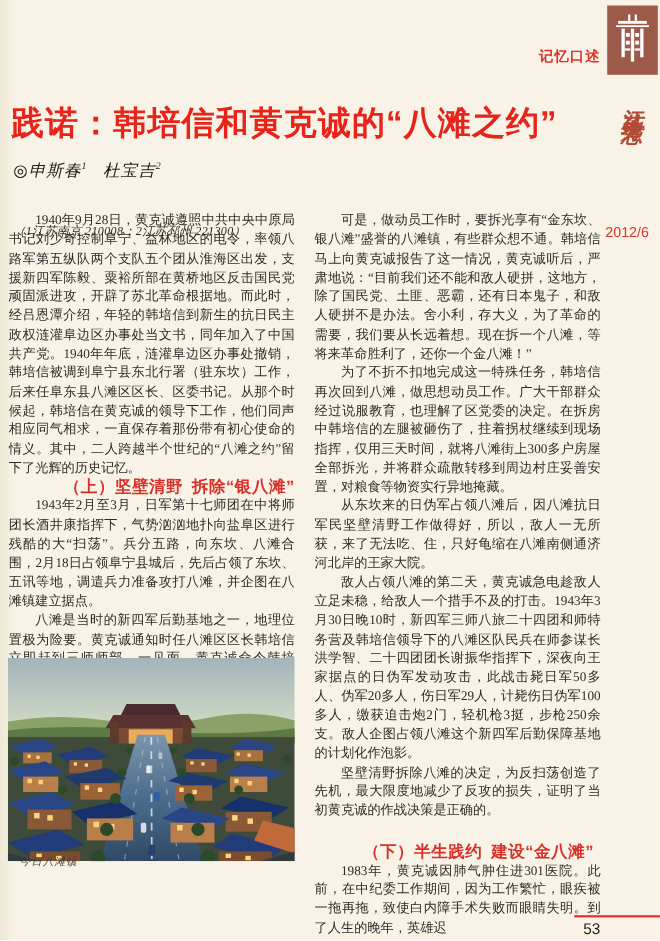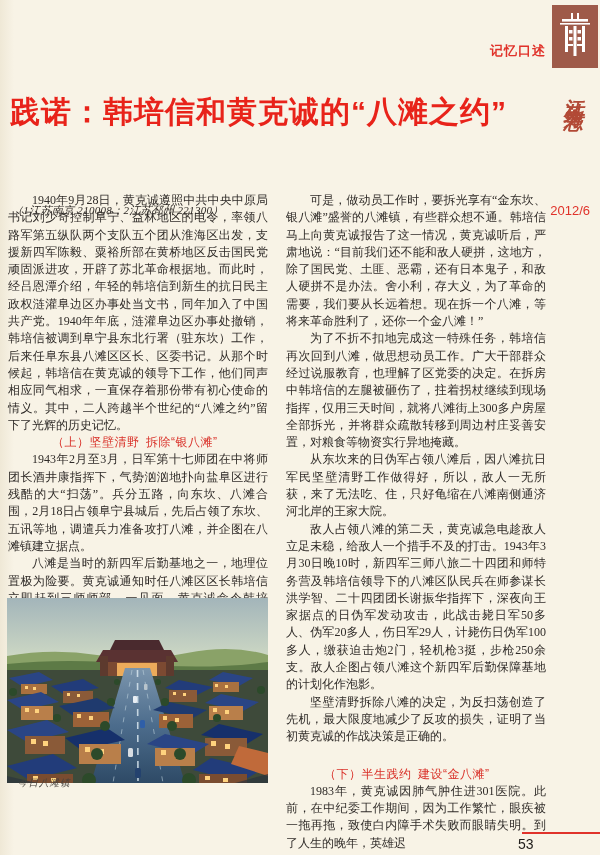--- a/index.html
+++ b/index.html
@@ -32,29 +32,29 @@
         font-style:italic;letter-spacing:.3px;margin-top:36px;}
   
   .col{position:absolute;top:192px;width:260px;font-size:12px;line-height:17.3px;
        text-align:justify;color:#2f2b28;}
   .col-left{left:8px;}
   .col-right{left:286px;}
   .col p{margin:0;text-indent:2em;}
   .col p.no-indent{text-indent:0;}
   .section-heading{margin:24px 0 15px;padding-left:20px;text-indent:0;
        font-family:"Liberation Sans","DejaVu Sans",sans-serif;
-       font-size:12px;font-weight:normal;color:#d93129;letter-spacing:.5px;}
+       font-size:15px;font-weight:bold;color:#d93129;letter-spacing:.5px;}
   
   .photo{position:absolute;left:7px;top:598px;width:261px;height:185px;overflow:hidden;}
   .photo svg{display:block;}
   .photo-caption{position:absolute;left:18px;top:777px;font-size:9.5px;color:#46413c;
        font-style:italic;letter-spacing:1px;}
   
   .footer-rule{position:absolute;left:522px;top:832px;width:78px;height:2px;background:#e0322a;}
-  .page-number{position:absolute;left:518px;top:836px;width:40px;
+  .page-number{position:absolute;left:518px;top:836px;width:40px;text-align:center;
        font-size:14px;color:#1f1c19;font-family:"Liberation Sans",sans-serif;}
 </style>
 </head>
 <body>
 
 <div class="page">
 
   <div class="seal">
     <svg width="32" height="48" viewBox="0 0 32 48">
       <g fill="#ffffff">
@@ -72,20 +72,23 @@
         <rect x="12" y="0" width="2" height="6"></rect>
         <rect x="18" y="0" width="2" height="6"></rect>
       </g>
     </svg>
   </div>
   <div class="category-label">记忆口述</div>
   <div class="journal-vertical">江苏地方志</div>
   <div class="issue">2012/6</div>
 
   <h1 class="title" style="margin:0;">践诺：韩培信和黄克诚的“八滩之约”</h1>
+  <div class="authors">
+    <span>◎</span><span>申斯春</span><sup>1</sup><span class="a2">杜宝吉</span><sup>2</sup>
+  </div>
   <div class="affiliation">（1江苏南京 210008；2江苏邳州 221300）</div>
 
   <div class="col col-left">
     <p>1940年9月28日，黄克诚遵照中共中央中原局书记刘少奇控制阜宁、益林地区的电令，率领八路军第五纵队两个支队五个团从淮海区出发，支援新四军陈毅、粟裕所部在黄桥地区反击国民党顽固派进攻，开辟了苏北革命根据地。而此时，经吕恩潭介绍，年轻的韩培信到新生的抗日民主政权涟灌阜边区办事处当文书，同年加入了中国共产党。1940年年底，涟灌阜边区办事处撤销，韩培信被调到阜宁县东北行署（驻东坎）工作，后来任阜东县八滩区区长、区委书记。从那个时候起，韩培信在黄克诚的领导下工作，他们同声相应同气相求，一直保存着那份带有初心使命的情义。其中，二人跨越半个世纪的“八滩之约”留下了光辉的历史记忆。</p>
     <p class="section-heading">（上）坚壁清野 拆除“银八滩”</p>
     <p>1943年2月至3月，日军第十七师团在中将师团长酒井康指挥下，气势汹汹地扑向盐阜区进行残酷的大“扫荡”。兵分五路，向东坎、八滩合围，2月18日占领阜宁县城后，先后占领了东坎、五讯等地，调遣兵力准备攻打八滩，并企图在八滩镇建立据点。</p>
     <p>八滩是当时的新四军后勤基地之一，地理位置极为险要。黄克诚通知时任八滩区区长韩培信立即赶到三师师部，一见面，黄克诚命令韩培信：“为了避免不必要的</p>
   </div>
 
   <div class="photo">

